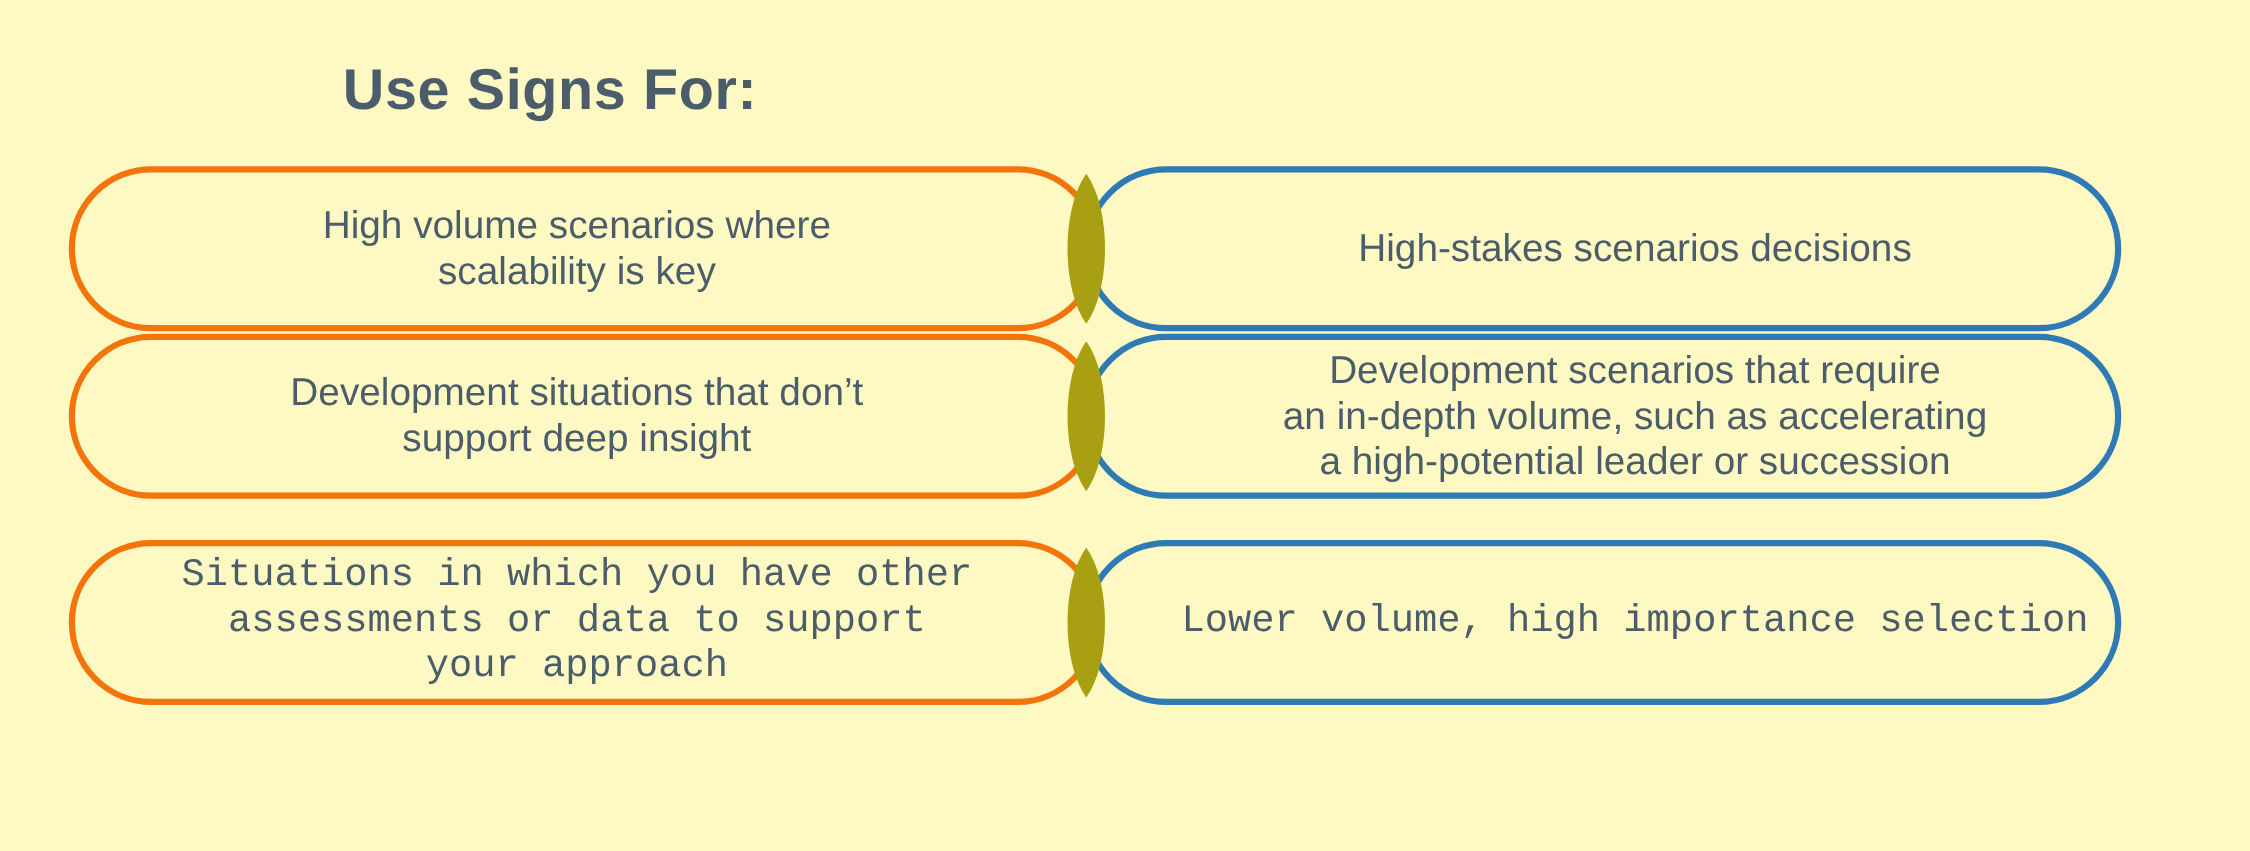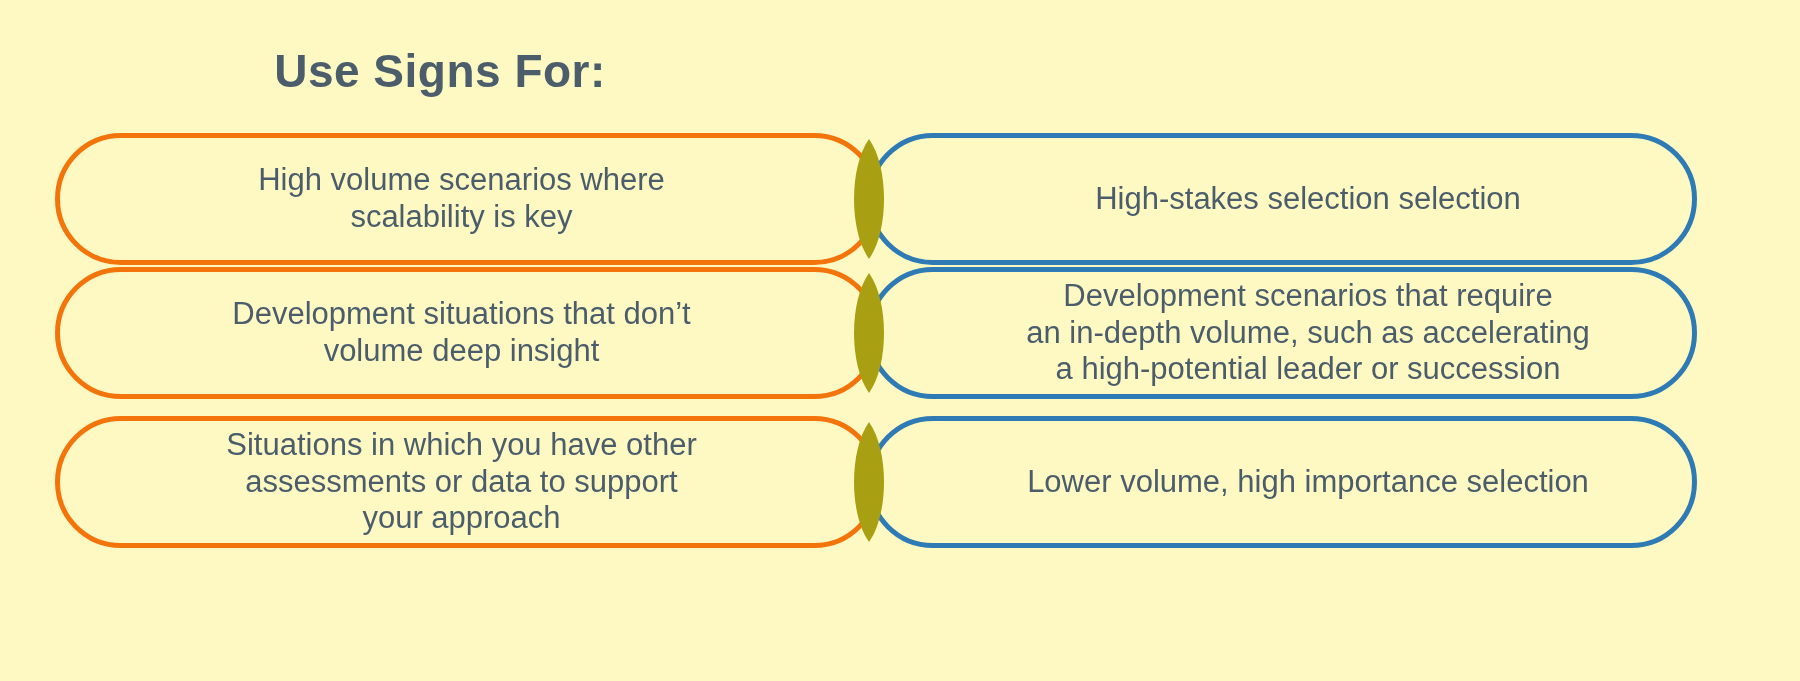--- a/index.html
+++ b/index.html
@@ -47,21 +47,21 @@
   }
 
   
   .row {
     position: absolute;
     left: 0;
     width: 1800px;
   }
   #row-0 { top: 133px; height: 132px; }
   #row-1 { top: 267px; height: 132px; }
-  #row-2 { top: 416px; height: 144px; }
+  #row-2 { top: 432px; height: 144px; font-family: Liberation Mono, monospace; }
 
   .capsule {
     position: absolute;
     box-sizing: border-box;
     border-radius: 9999px;
     background: transparent;
     display: flex;
     align-items: center;
     justify-content: center;
   }
@@ -108,33 +108,33 @@
 
   <div class="heading" id="heading-signs">Use Signs For:</div>
 
 
   <div class="row" id="row-0">
     <div class="capsule left">
       <div class="capsule-text">High volume scenarios where
 scalability is key</div>
     </div>
     <div class="capsule right">
-      <div class="capsule-text">High-stakes selection selection</div>
+      <div class="capsule-text">High-stakes scenarios decisions</div>
     </div>
     <div class="lens" style="left:843px; top:0px;">
       <svg width="52" height="132" viewBox="0 0 52 132">
         <path d="M 26 6 C 6 34, 6 98, 26 126 C 46 98, 46 34, 26 6 Z" fill="#a8a012"></path>
       </svg>
     </div>
   </div>
 
   <div class="row" id="row-1">
     <div class="capsule left">
       <div class="capsule-text">Development situations that don’t
-volume deep insight</div>
+support deep insight</div>
     </div>
     <div class="capsule right">
       <div class="capsule-text">Development scenarios that require
 an in-depth volume, such as accelerating
 a high-potential leader or succession</div>
     </div>
     <div class="lens" style="left:843px; top:0px;">
       <svg width="52" height="132" viewBox="0 0 52 132">
         <path d="M 26 6 C 6 34, 6 98, 26 126 C 46 98, 46 34, 26 6 Z" fill="#a8a012"></path>
       </svg>

